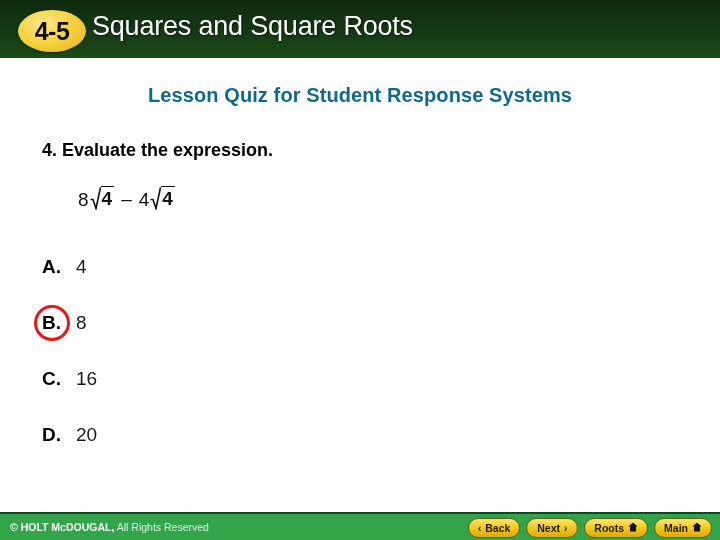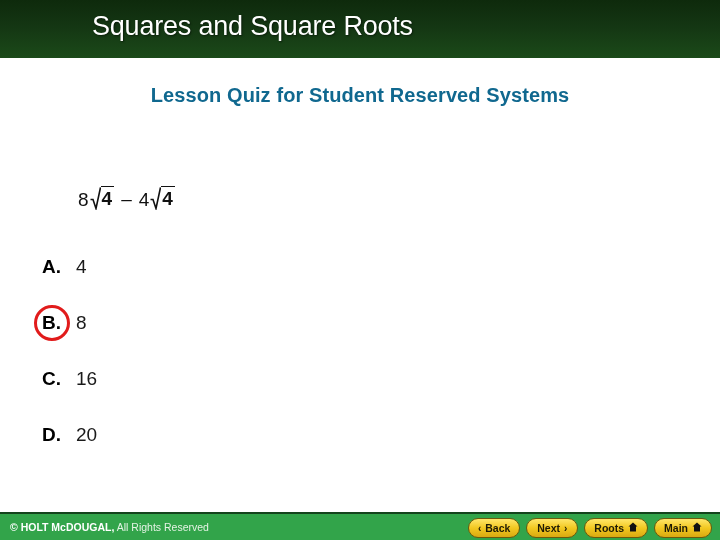--- a/index.html
+++ b/index.html
@@ -217,27 +217,31 @@
   }
   .nav-btn .home {
     font-size: 11px;
     line-height: 1;
   }
 </style>
 </head>
 <body>
 
 <div class="header">
+  <div class="badge">
+    <span class="badge-text">4-5</span>
+  </div>
   <div class="header-title">Squares and Square Roots</div>
 </div>
 
 <div class="stage">
 
-  <div class="quiz-title">Lesson Quiz for Student Reserved Systems</div>
-
+  <div class="quiz-title">Lesson Quiz for Student Response Systems</div>
+
+  <div class="question">4. Evaluate the expression.</div>
 
   <div class="expression">
     <span class="coef">8</span>
     <span class="radical">
       <svg width="11" height="24" viewBox="0 0 11 24" aria-hidden="true">
         <path d="M0.5 13.5 L3 13.5 L6 22.5 L10.5 1.5" fill="none" stroke="#111111" stroke-width="1.6" stroke-linejoin="miter"></path>
       </svg>
       <span class="radicand">4</span>
     </span>
     <span class="minus">–</span>

